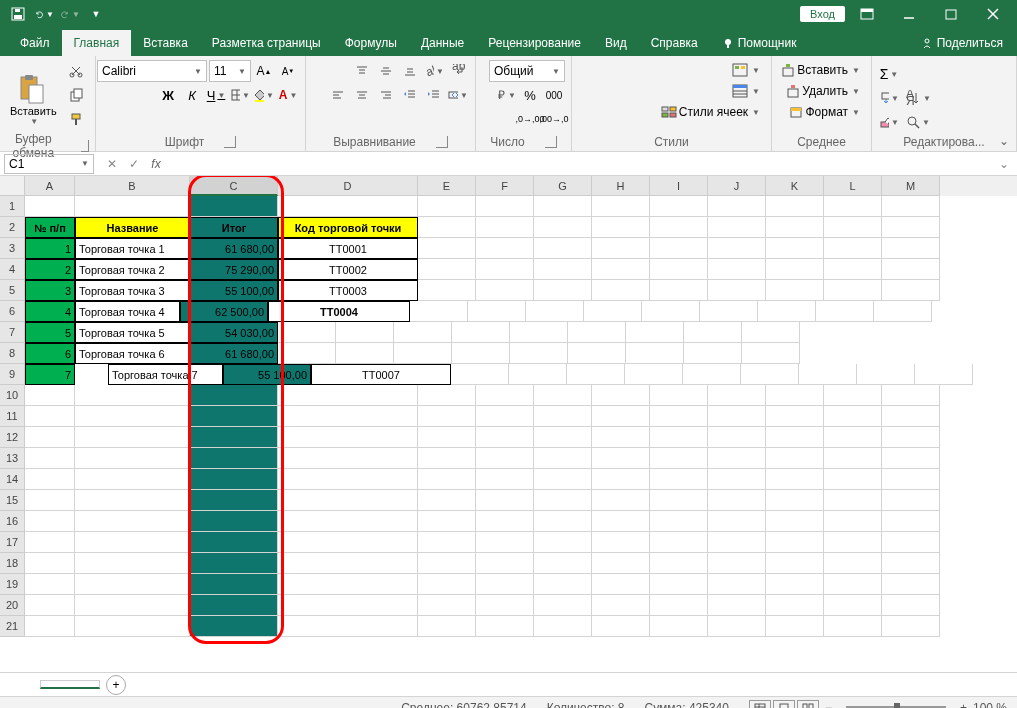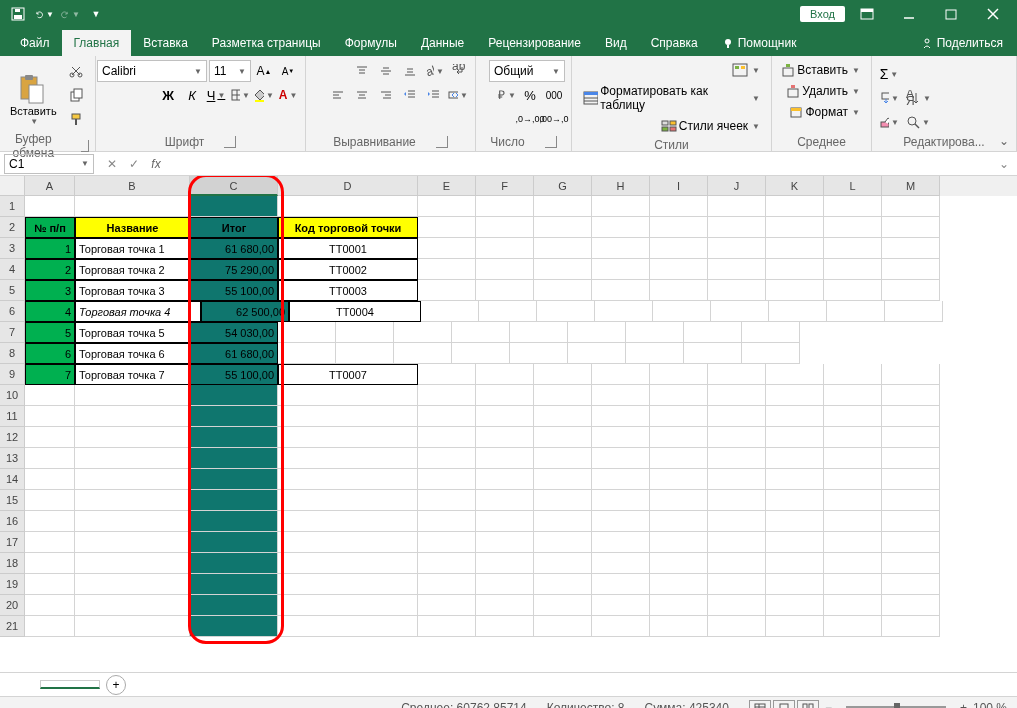--- a/index.html
+++ b/index.html
@@ -361,21 +361,20 @@
           </svg>
           <span class="drop">▼</span>
         </div>
       <div class="rbtn">
           <svg width="16" height="14">
             <rect x="1" y="1" width="14" height="12" fill="none" stroke="#555"></rect>
             <rect x="1" y="1" width="14" height="3" fill="#4a86e8"></rect>
             <line x1="1" y1="7" x2="15" y2="7" stroke="#555"></line>
             <line x1="1" y1="10" x2="15" y2="10" stroke="#555"></line>
           </svg>
-          <span>Форматировать как таблицу</span>
           <span class="drop">▼</span>
         </div>
       <div class="rbtn">
           <svg width="16" height="14">
             <rect x="1" y="2" width="6" height="4" fill="#ddd" stroke="#555"></rect>
             <rect x="9" y="2" width="6" height="4" fill="#fbc02d" stroke="#555"></rect>
             <rect x="1" y="8" width="6" height="4" fill="#7cb342" stroke="#555"></rect>
             <rect x="9" y="8" width="6" height="4" fill="#e57373" stroke="#555"></rect>
           </svg>
           <span>Стили ячеек</span>
@@ -588,23 +587,23 @@
         <div class="gcell" style="width: 58px;"></div>
         <div class="gcell" style="width: 58px;"></div>
         <div class="gcell" style="width: 58px;"></div>
         <div class="gcell" style="width: 58px;"></div>
         <div class="gcell" style="width: 58px;"></div>
         <div class="gcell" style="width: 58px;"></div>
         <div class="gcell" style="width: 58px;"></div>
       </div>
       <div class="grow">
         <div class="gcell cell-green" style="width: 50px;">4</div>
-        <div class="gcell cell-border" style="width: 126px; font-style: italic;">Торговая точка 4</div>
+        <div class="gcell cell-border" style="width: 105px;">Торговая точка 4</div>
         <div class="gcell selcol cell-border cell-right" style="width: 88px;">62 500,00</div>
-        <div class="gcell cell-border cell-center" style="width: 132px;">ТТ0004</div>
+        <div class="gcell cell-border cell-center" style="width: 142px; font-weight: bold;">ТТ0004</div>
         <div class="gcell" style="width: 58px;"></div>
         <div class="gcell" style="width: 58px;"></div>
         <div class="gcell" style="width: 58px;"></div>
         <div class="gcell" style="width: 58px;"></div>
         <div class="gcell" style="width: 58px;"></div>
         <div class="gcell" style="width: 58px;"></div>
         <div class="gcell" style="width: 58px;"></div>
         <div class="gcell" style="width: 58px;"></div>
         <div class="gcell" style="width: 58px;"></div>
       </div>
@@ -631,21 +630,21 @@
         <div class="gcell" style="width: 58px;"></div>
         <div class="gcell" style="width: 58px;"></div>
         <div class="gcell" style="width: 58px;"></div>
         <div class="gcell" style="width: 58px;"></div>
         <div class="gcell" style="width: 58px;"></div>
         <div class="gcell" style="width: 58px;"></div>
         <div class="gcell" style="width: 58px;"></div>
       </div>
       <div class="grow">
         <div class="gcell cell-green" style="width: 50px;">7</div>
-        <div class="gcell cell-border" style="width: 115px;">Торговая точка 7</div>
+        <div class="gcell cell-border" style="width: 115px; margin-left: 33px;">Торговая точка 7</div>
         <div class="gcell selcol cell-border cell-right" style="width: 88px;">55 100,00</div>
         <div class="gcell cell-border cell-center" style="width: 140px;">ТТ0007</div>
         <div class="gcell" style="width: 58px;"></div>
         <div class="gcell" style="width: 58px;"></div>
         <div class="gcell" style="width: 58px;"></div>
         <div class="gcell" style="width: 58px;"></div>
         <div class="gcell" style="width: 58px;"></div>
         <div class="gcell" style="width: 58px;"></div>
         <div class="gcell" style="width: 58px;"></div>
         <div class="gcell" style="width: 58px;"></div>

